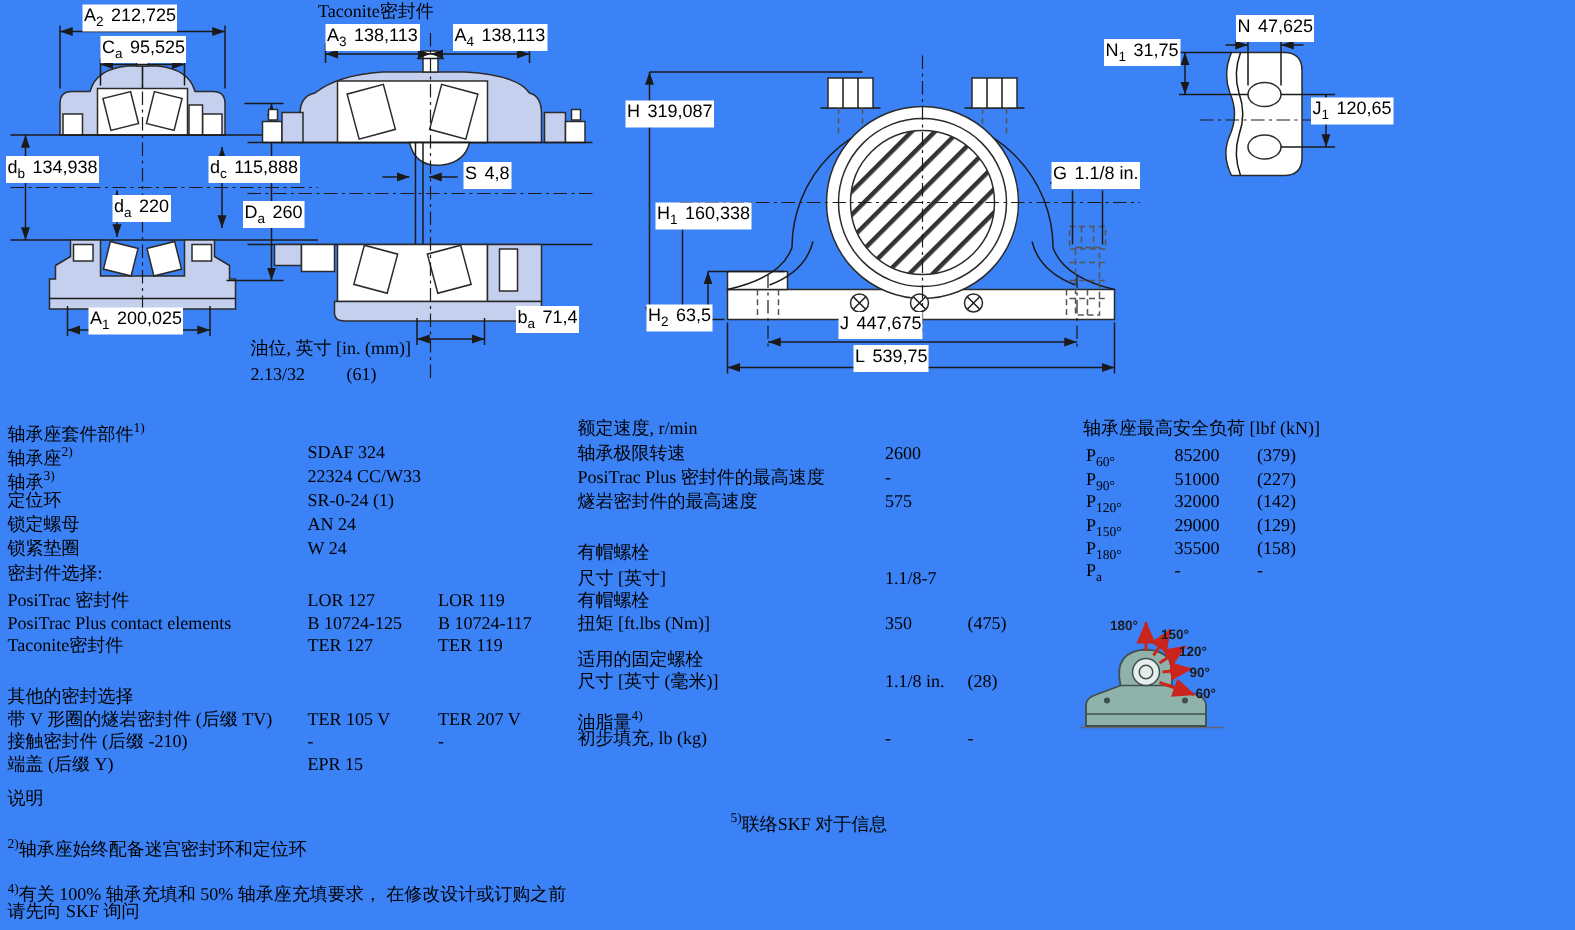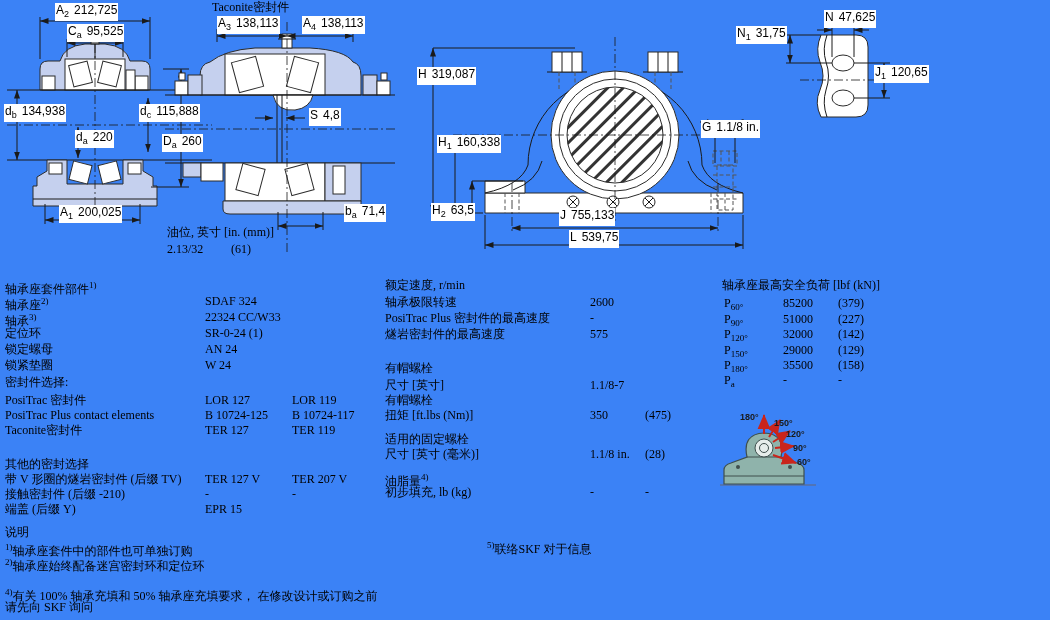--- a/index.html
+++ b/index.html
@@ -225,23 +225,23 @@
   <span class="dim" style="left:302px;top:16px"><span>A</span><sub>4</sub><span class="dv">138,113</span></span>
   <span class="dim" style="left:309px;top:108px"><span>S</span><sub></sub><span class="dv">4,8</span></span>
   <span class="dim" style="left:344px;top:204px"><span>b</span><sub>a</sub><span class="dv">71,4</span></span>
   <span class="dtxt" style="left:167px;top:225px">油位, 英寸 [in. (mm)]</span>
   <span class="dtxt" style="left:167px;top:242px">2.13/32</span>
   <span class="dtxt" style="left:231px;top:242px">(61)</span>
 
   <span class="dim" style="left:417px;top:67px"><span>H</span><sub></sub><span class="dv">319,087</span></span>
   <span class="dim" style="left:437px;top:135px"><span>H</span><sub>1</sub><span class="dv">160,338</span></span>
   <span class="dim" style="left:431px;top:203px"><span>H</span><sub>2</sub><span class="dv">63,5</span></span>
-  <span class="dim" style="left:559px;top:208px"><span>J</span><sub></sub><span class="dv">755,133</span></span>
+  <span class="dim" style="left:559px;top:208px"><span>J</span><sub></sub><span class="dv">447,675</span></span>
   <span class="dim" style="left:569px;top:230px"><span>L</span><sub></sub><span class="dv">539,75</span></span>
-  <span class="dim" style="left:701px;top:120px"><span>G</span><sub></sub><span class="dv">1.1/8 in.</span></span>
+  <span class="dim" style="left:701px;top:108px"><span>G</span><sub></sub><span class="dv">1.1/8 in.</span></span>
 
   <span class="dim" style="left:824px;top:10px"><span>N</span><sub></sub><span class="dv">47,625</span></span>
   <span class="dim" style="left:736px;top:26px"><span>N</span><sub>1</sub><span class="dv">31,75</span></span>
   <span class="dim" style="left:874px;top:65px"><span>J</span><sub>1</sub><span class="dv">120,65</span></span>
 
   <div class="tcol lc" style="left:5px;top:275px;width:378px;height:345px">
     <div class="trow th" style="top:3px"><span>轴承座套件部件</span><sup>1)</sup></div>
     <div class="trow" style="top:19px">
         <span class="tl"><span>轴承座</span><sup>2)</sup></span>
         <span class="tv v1">SDAF 324</span>
@@ -281,36 +281,35 @@
       </div>
     <div class="trow" style="top:148px">
         <span class="tl"><span>Taconite密封件</span></span>
         <span class="tv v1">TER 127</span>
         <span class="tv v2">TER 119</span>
       </div>
 
     <div class="trow th" style="top:182px"><span>其他的密封选择</span></div>
     <div class="trow" style="top:197px">
         <span class="tl"><span>带 V 形圈的燧岩密封件 (后缀 TV)</span></span>
-        <span class="tv v1">TER 127 V</span>
+        <span class="tv v1">TER 105 V</span>
         <span class="tv v2">TER 207 V</span>
       </div>
     <div class="trow" style="top:212px">
         <span class="tl"><span>接触密封件 (后缀 -210)</span></span>
         <span class="tv v1">-</span>
         <span class="tv v2">-</span>
       </div>
     <div class="trow" style="top:227px">
         <span class="tl"><span>端盖 (后缀 Y)</span></span>
         <span class="tv v1">EPR 15</span>
         <span class="tv v2"></span>
       </div>
 
     <div class="trow th" style="top:250px"><span>说明</span></div>
-    <div class="trow" style="top:265px"><sup>1)</sup><span>轴承座套件中的部件也可单独订购</span></div>
     <div class="trow" style="top:280px"><sup>2)</sup><span>轴承座始终配备迷宫密封环和定位环</span></div>
     <div class="trow" style="top:310px"><sup>4)</sup><span>有关 100% 轴承充填和 50% 轴承座充填要求， 在修改设计或订购之前</span></div>
     <div class="trow th" style="top:325px">请先向 SKF 询问</div>
   </div>
 
   <div class="tcol mc" style="left:385px;top:275px;width:335px;height:300px">
     <div class="trow th" style="top:3px"><span>额定速度, r/min</span></div>
     <div class="trow" style="top:20px">
         <span class="tl"><span>轴承极限转速</span></span>
         <span class="tv v1">2600</span>

